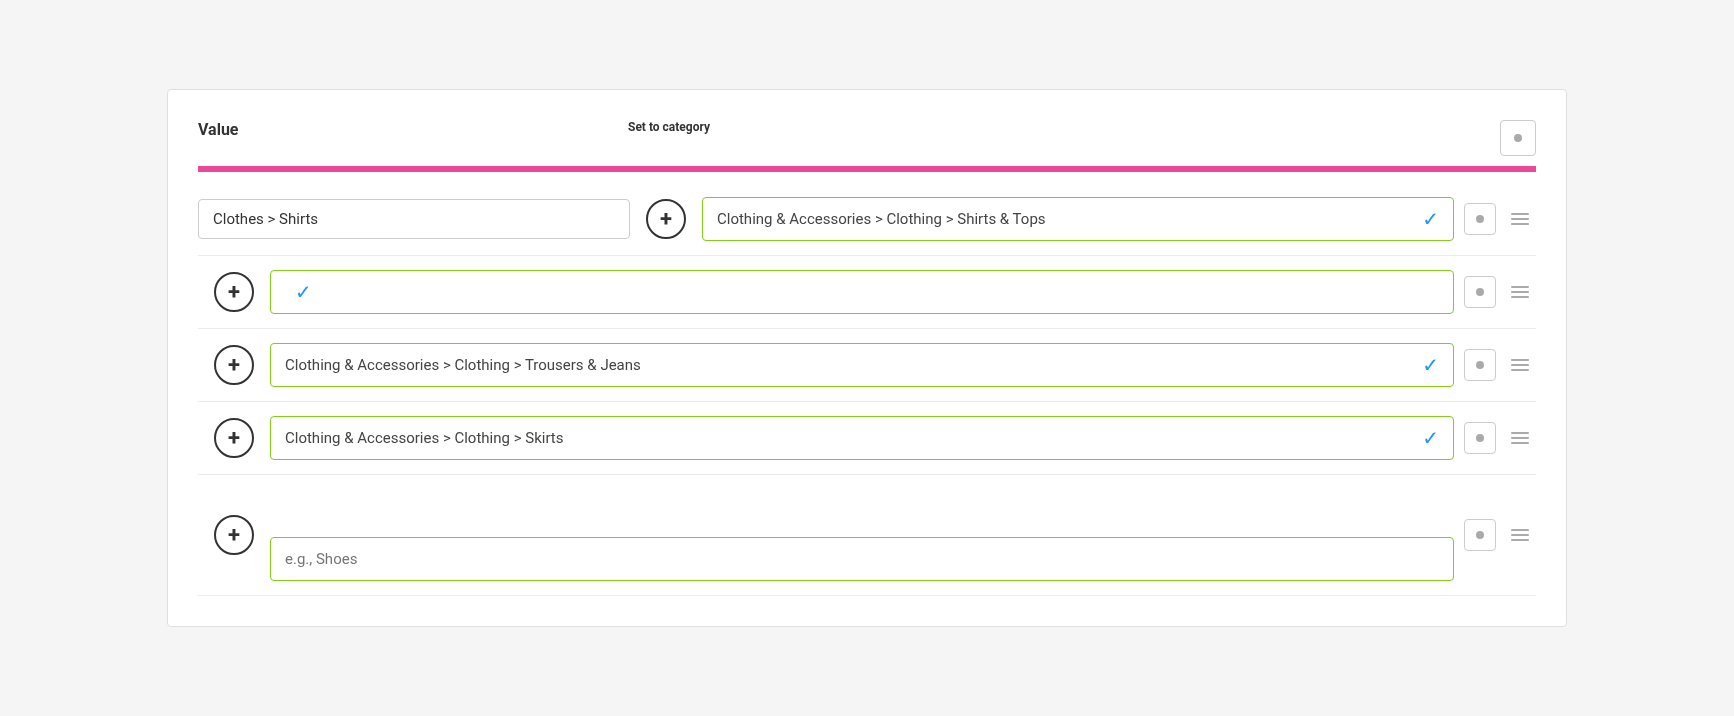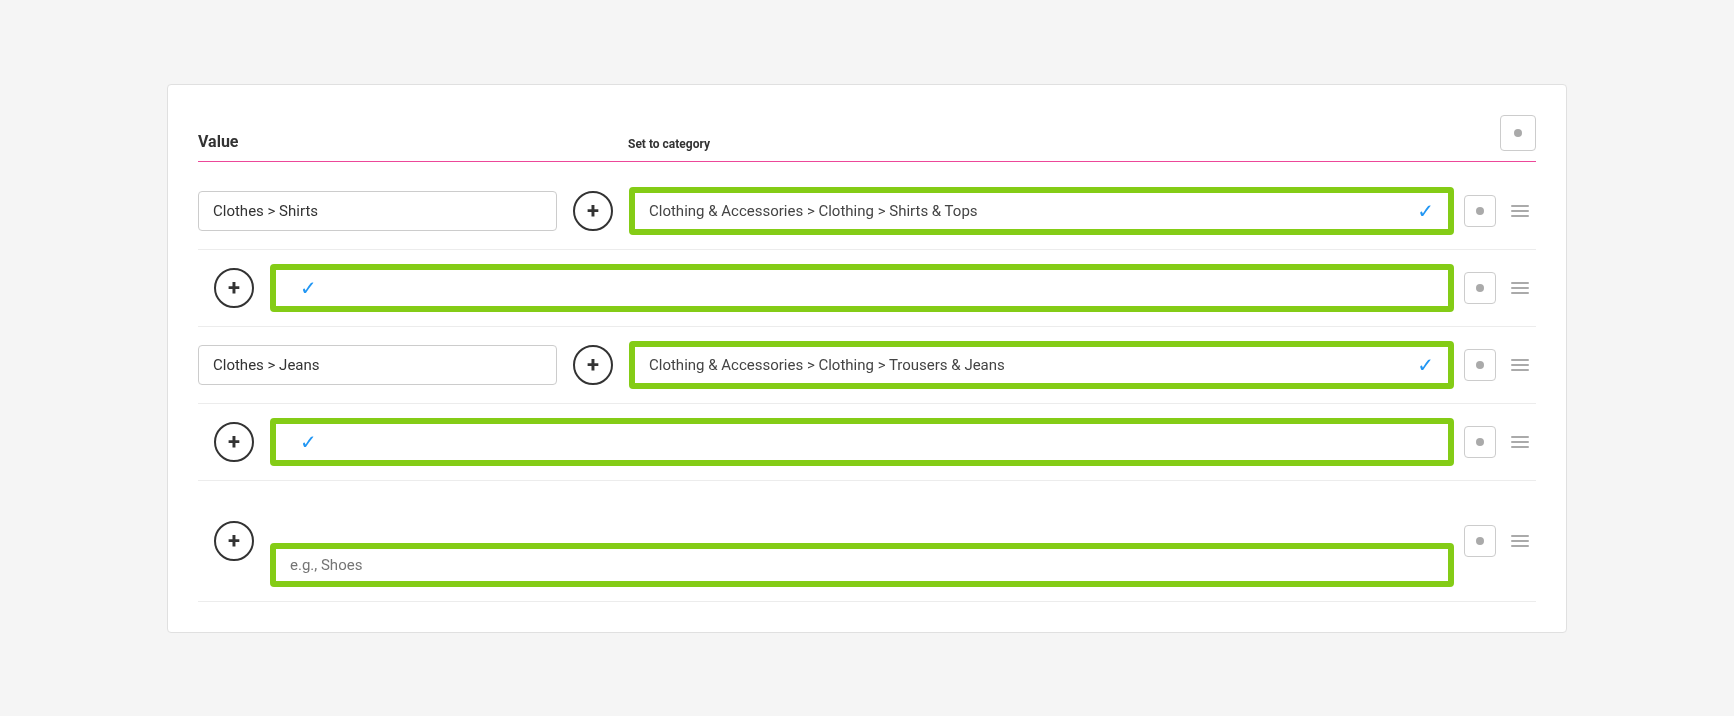--- a/index.html
+++ b/index.html
@@ -21,24 +21,24 @@
       background: #ffffff;
       border: 1px solid #e0e0e0;
       border-radius: 4px;
       width: 1400px;
       padding: 30px 30px 30px 30px;
       position: relative;
     }
 
     .header-row {
       display: flex;
-      align-items: flex-end;
+      align-items: flex-start;
       margin-bottom: 11px;
       padding-bottom: 10px;
-      border-bottom: 1px solid #ec4899;
+      border-bottom: 6px solid #ec4899;
     }
 
     .header-value {
       width: 370px;
       font-weight: 700;
       font-size: 16px;
       color: #333;
     }
 
     .header-category {
@@ -63,21 +63,21 @@
     }
 
     .data-row {
       display: flex;
       align-items: center;
       padding: 14px 0;
       border-bottom: 1px solid #ececec;
     }
 
     .value-box {
-      width: 359px;
+      width: 432px;
       border: 1px solid #ccc;
       border-radius: 4px;
       padding: 10px 14px;
       font-size: 15px;
       color: #333;
       background: #fff;
       white-space: nowrap;
     }
 
     .add-btn {
@@ -96,21 +96,21 @@
 
     .add-btn .plus-icon {
       font-size: 22px;
       font-weight: 700;
       color: #333;
       line-height: 1;
     }
 
     .category-box {
       flex: 1;
-      border: 6px solid #84cc16;
+      border: 1px solid #84cc16;
       border-radius: 4px;
       padding: 6px 14px;
       font-size: 15px;
       color: #444;
       background: #fff;
       display: flex;
       align-items: center;
       justify-content: space-between;
       min-height: 44px;
     }
@@ -242,21 +242,20 @@
           <div class="menu-btn">
             <div class="menu-lines">
               <div class="menu-line"></div>
               <div class="menu-line"></div>
               <div class="menu-line"></div>
             </div>
           </div>
         </div>
       </div>
       <div class="data-row">
-        <div class="value-box">Clothes &gt; Jeans</div>
         <div class="add-btn">
           <span class="plus-icon">+</span>
         </div>
         <div class="category-box">
           <span class="category-text">Clothing &amp; Accessories &gt; Clothing &gt; Trousers &amp; Jeans</span>
           <span class="check-icon">✓</span>
         </div>
         <div class="row-actions">
           <div class="radio-btn">
             <div class="radio-dot"></div>
@@ -268,20 +267,21 @@
               <div class="menu-line"></div>
             </div>
           </div>
         </div>
       </div>
       <div class="data-row">
         <div class="add-btn">
           <span class="plus-icon">+</span>
         </div>
         <div class="category-box">
+          <span class="category-text">Clothing &amp; Accessories &gt; Clothing &gt; Skirts</span>
           <span class="check-icon">✓</span>
         </div>
         <div class="row-actions">
           <div class="radio-btn">
             <div class="radio-dot"></div>
           </div>
           <div class="menu-btn">
             <div class="menu-lines">
               <div class="menu-line"></div>
               <div class="menu-line"></div>

